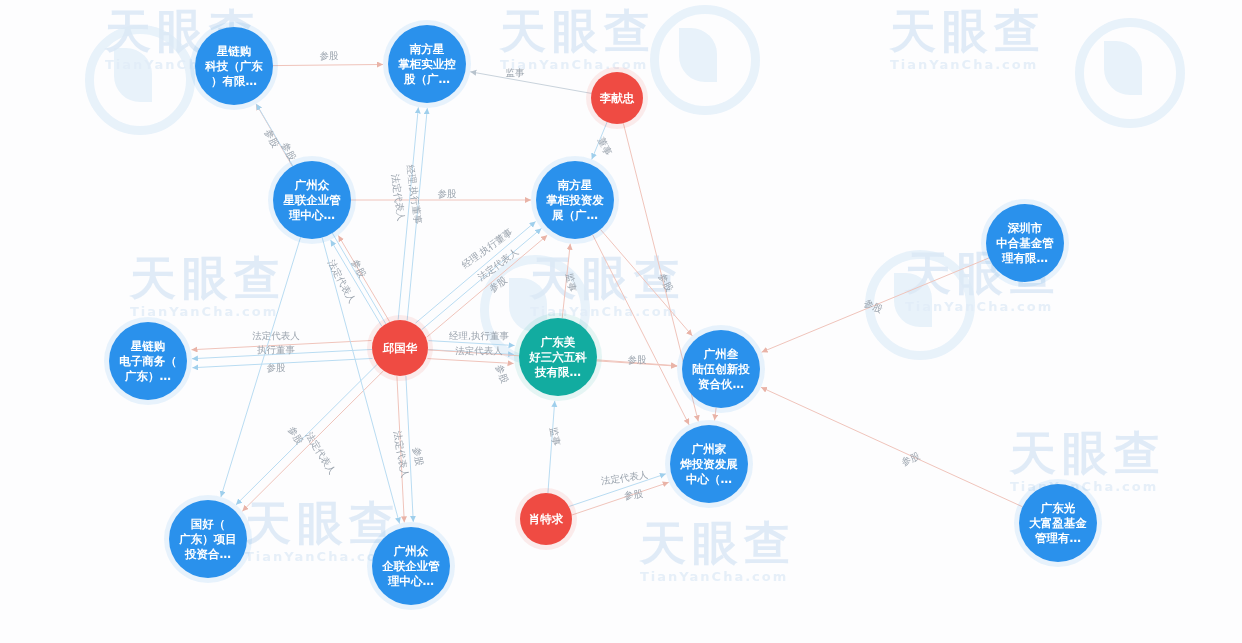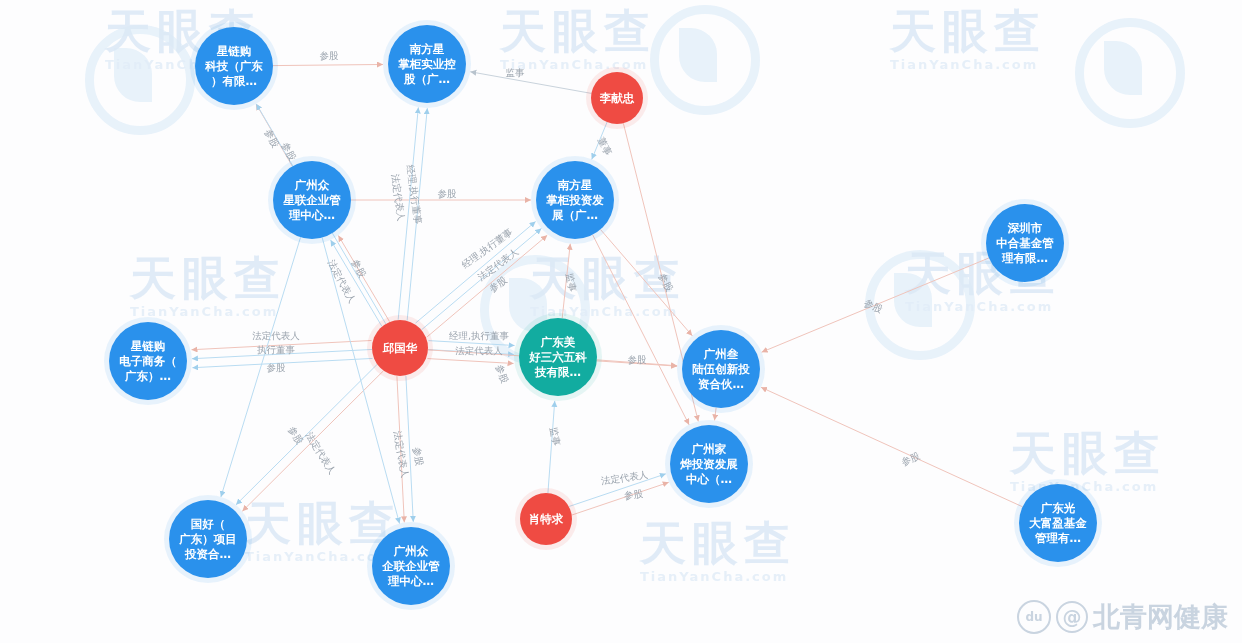--- a/index.html
+++ b/index.html
@@ -277,19 +277,14 @@
           <text class="node-label" x="208" y="528"><tspan x="208" dy="0">国好（</tspan><tspan x="208" dy="15">广东）项目</tspan><tspan x="208" dy="15">投资合…</tspan></text>
         </g>
         <g>
           <circle cx="411" cy="566" r="44" fill="#2a91ec" opacity="0.10"></circle>
           <circle class="node-circle" cx="411" cy="566" r="39" fill="#2a91ec"></circle>
           <text class="node-label" x="411" y="555"><tspan x="411" dy="0">广州众</tspan><tspan x="411" dy="15">企联企业管</tspan><tspan x="411" dy="15">理中心…</tspan></text>
         </g>
       </g>
   </svg>
 
-  <div class="brand">
-    <span class="baidu-mark">du</span>
-    <span class="at">@</span>
-    <span>北青网健康</span>
-  </div>
 
 </div>
 
 </body></html>

